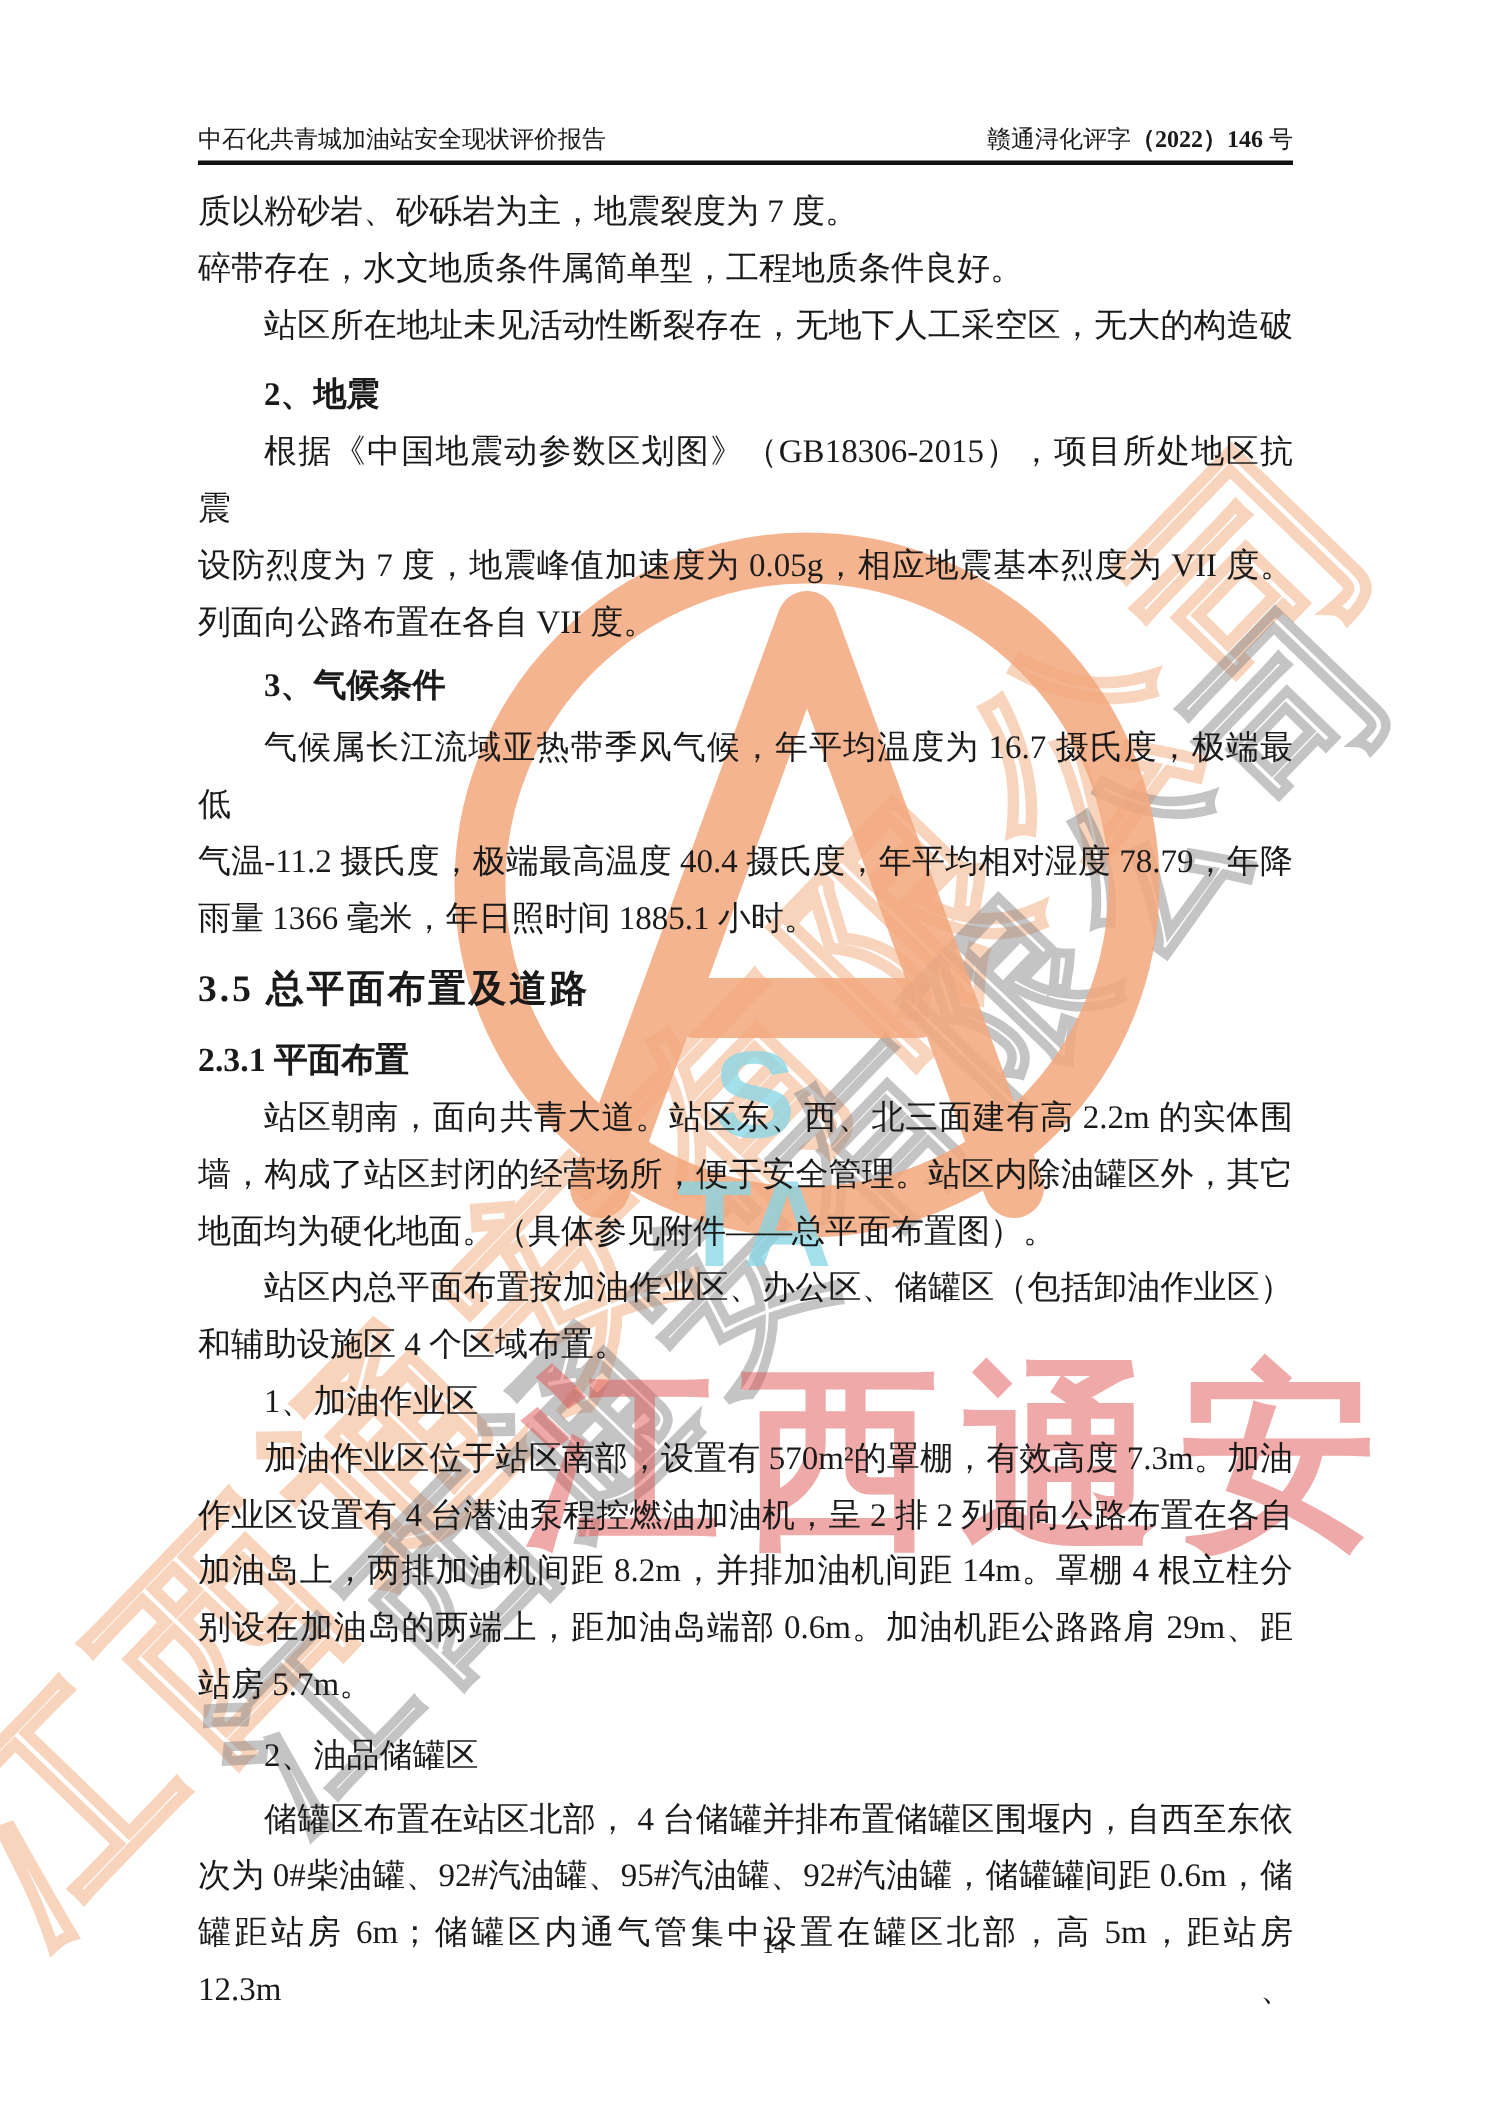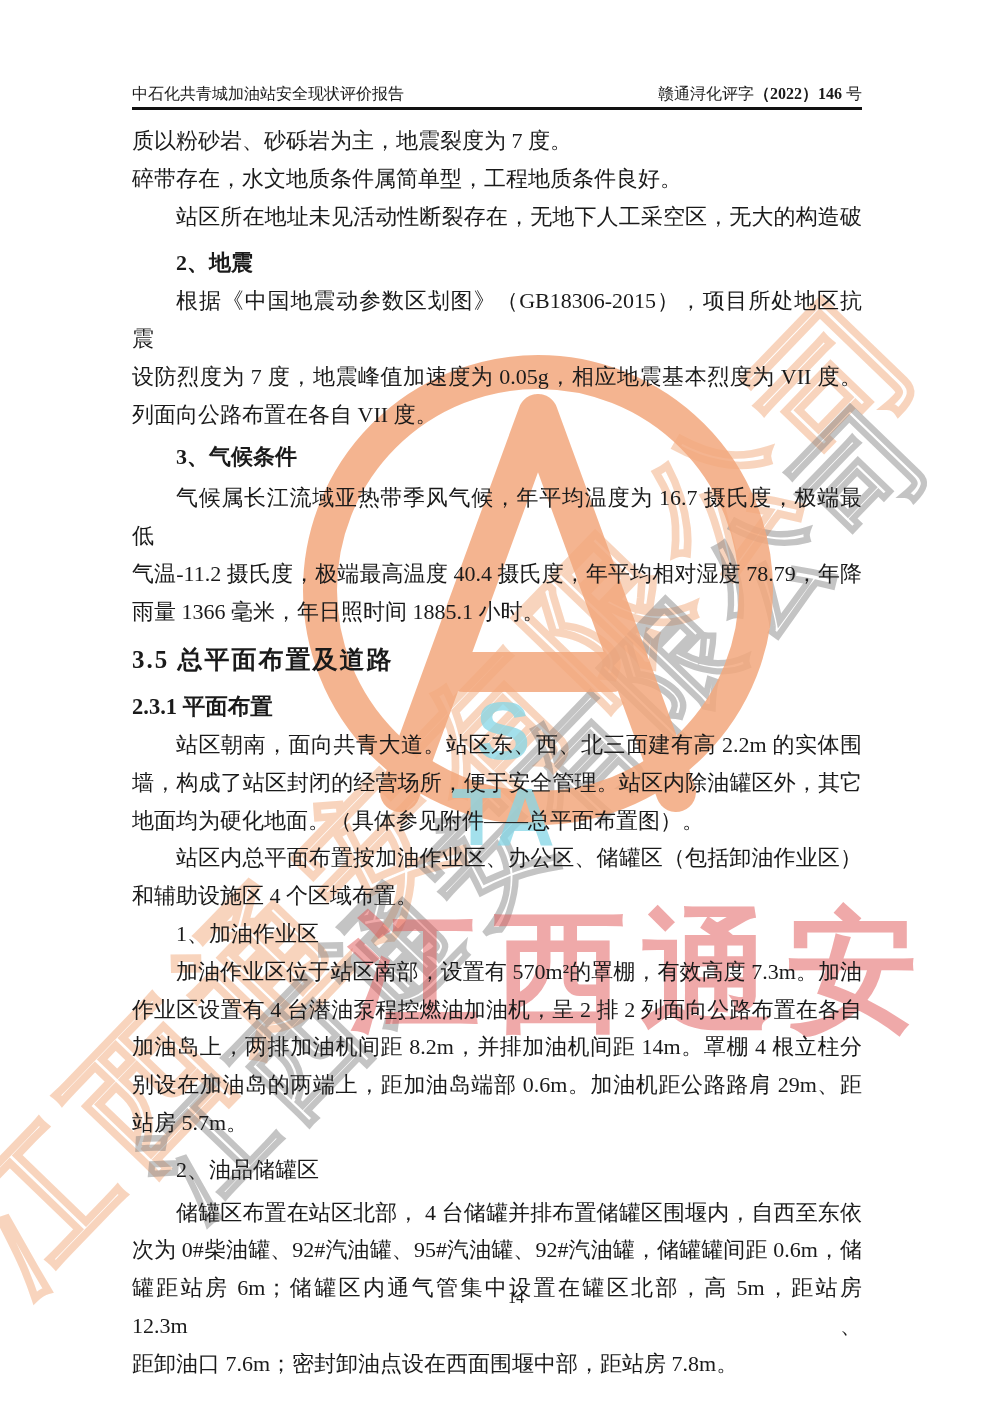--- a/index.html
+++ b/index.html
@@ -111,18 +111,17 @@
       <div class="ln indent">1、加油作业区</div>
       <div class="ln fill indent">加油作业区位于站区南部，设置有 570m²的罩棚，有效高度 7.3m。加油</div>
       <div class="ln fill">作业区设置有 4 台潜油泵程控燃油加油机，呈 2 排 2 列面向公路布置在各自</div>
       <div class="ln fill">加油岛上，两排加油机间距 8.2m，并排加油机间距 14m。罩棚 4 根立柱分</div>
       <div class="ln fill">别设在加油岛的两端上，距加油岛端部 0.6m。加油机距公路路肩 29m、距</div>
       <div class="ln">站房 5.7m。</div>
       <div class="ln indent mt9">2、油品储罐区</div>
       <div class="ln fill indent mt5">储罐区布置在站区北部， 4 台储罐并排布置储罐区围堰内，自西至东依</div>
       <div class="ln fill">次为 0#柴油罐、92#汽油罐、95#汽油罐、92#汽油罐，储罐罐间距 0.6m，储</div>
       <div class="ln fill">罐距站房 6m；储罐区内通气管集中设置在罐区北部，高 5m，距站房 12.3m、</div>
-      <div class="ln">距卸油口 7.6m；密封卸油点设在西面围堰中部，距站房 7.8m。</div>
     </div>
 
   <div class="pageno">14</div>
 
 </div>
 
 </body></html>

